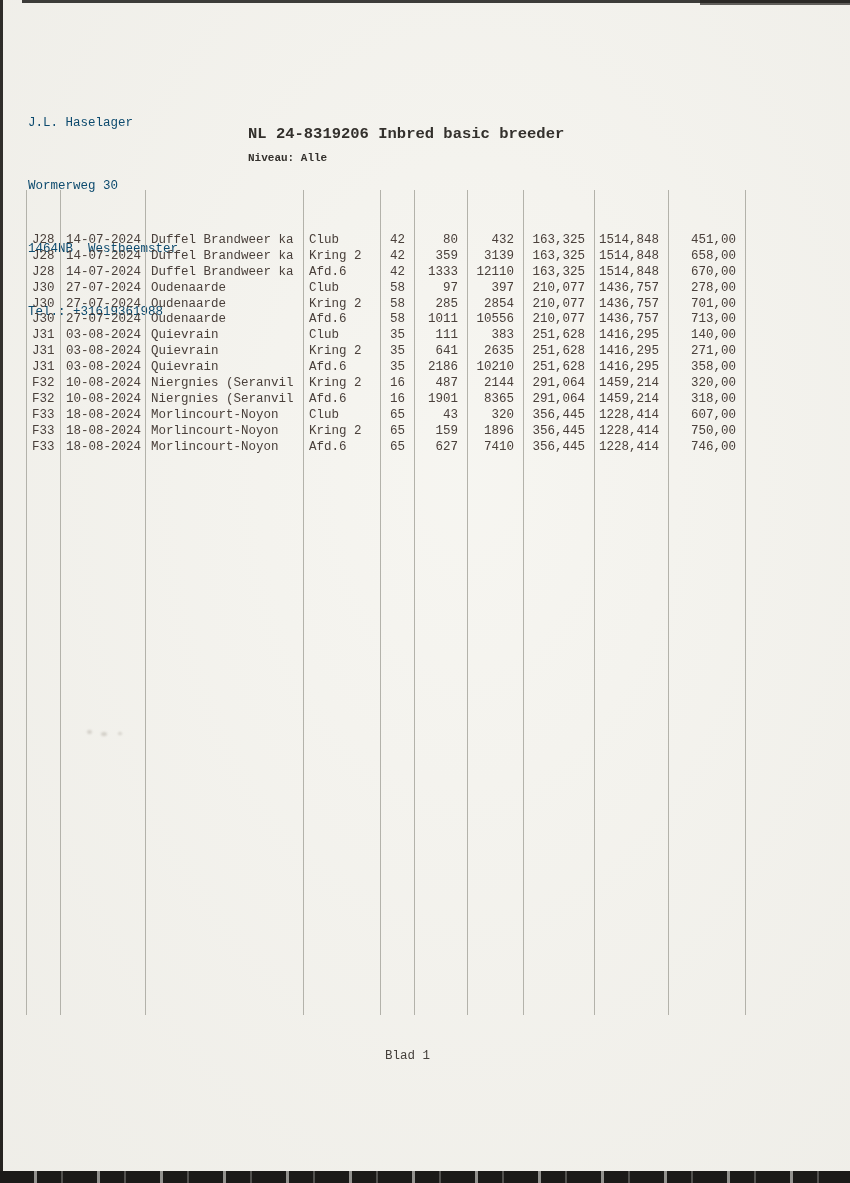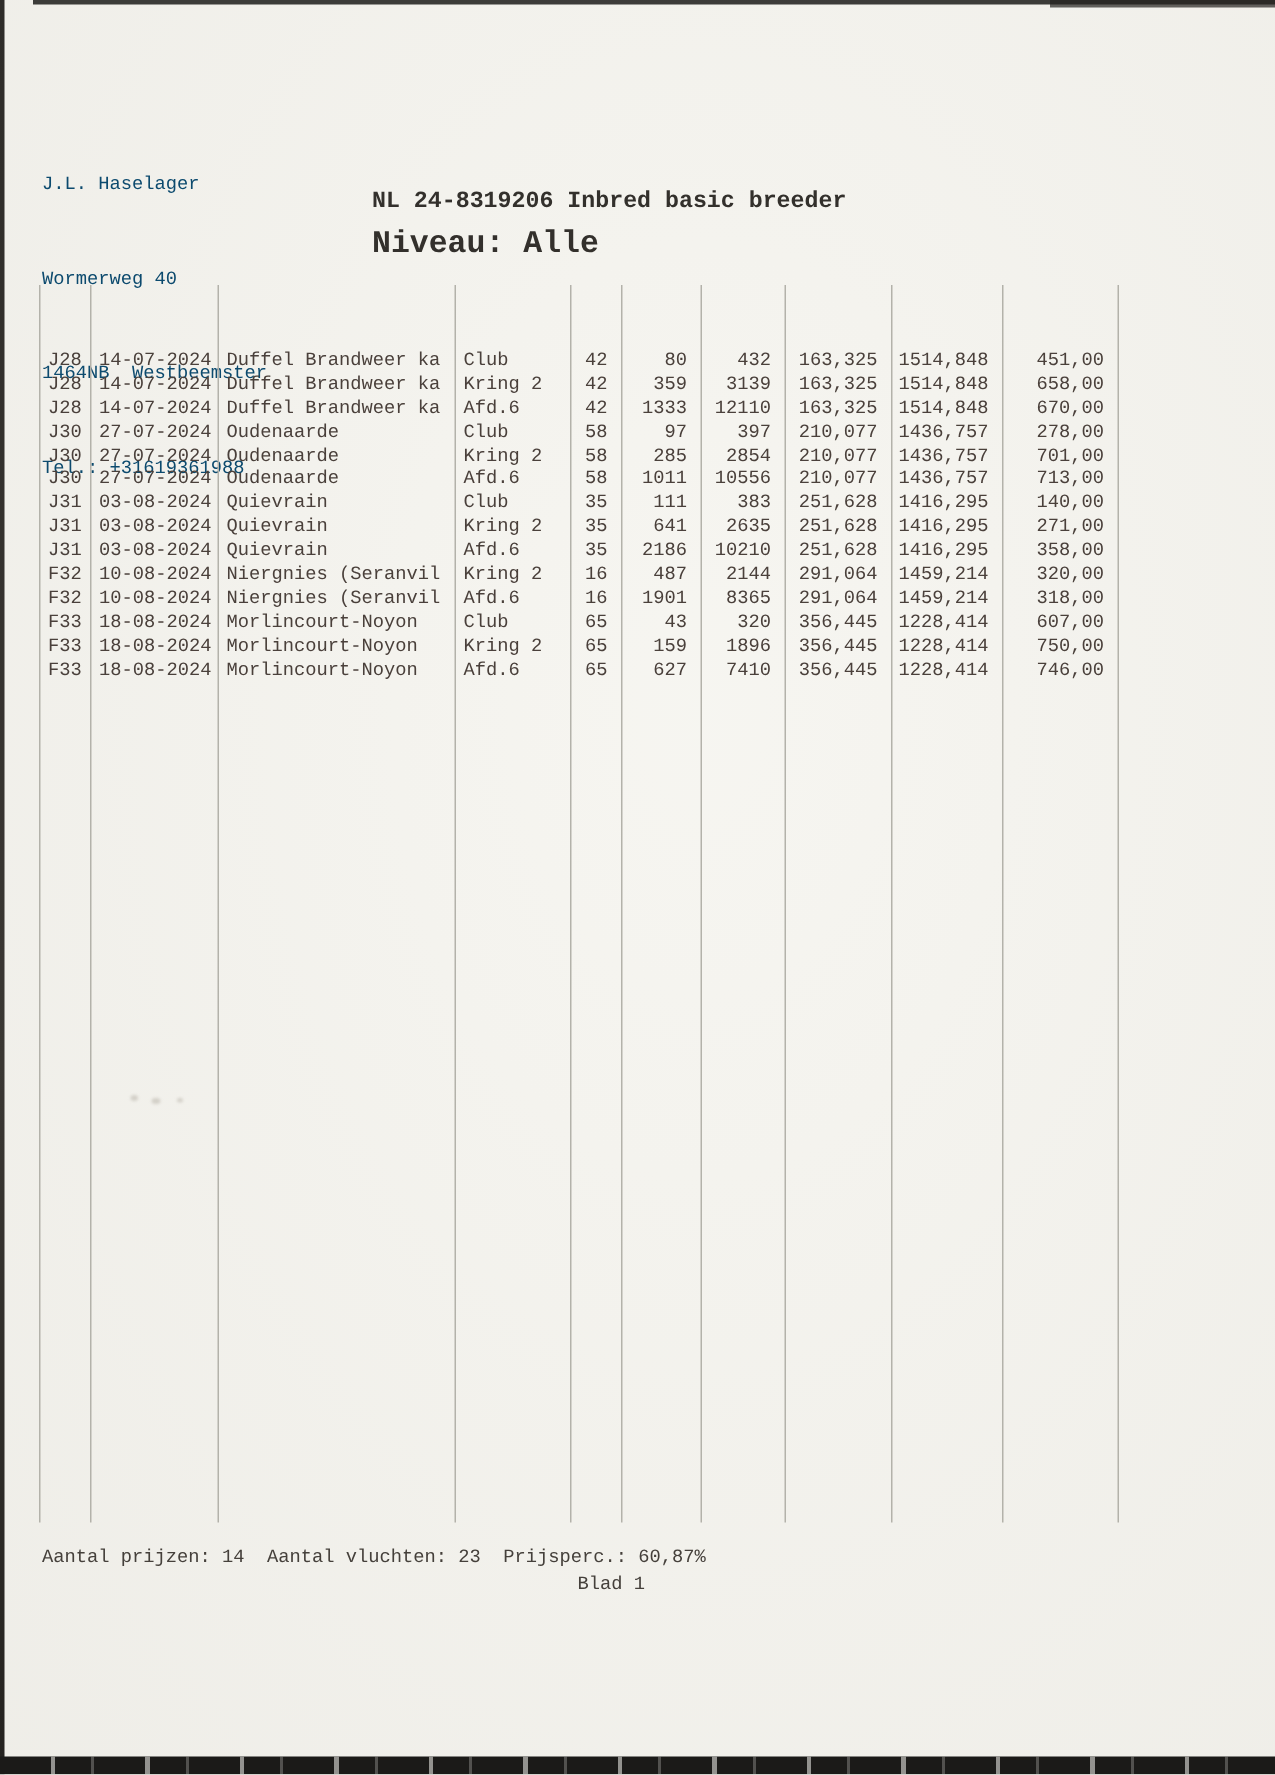--- a/index.html
+++ b/index.html
@@ -19,21 +19,21 @@
         background:repeating-linear-gradient(90deg, rgba(246,245,240,0) 0 34px, rgba(246,245,240,.55) 34px 37px,
         rgba(246,245,240,0) 37px 61px, rgba(246,245,240,.25) 61px 63px);}
   .smudge{position:absolute;border-radius:50%;background:#b9b4aa;filter:blur(1px);opacity:.55;}
 
   
   .sender{position:absolute;left:28px;top:71px;font-size:12.5px;line-height:21px;color:#0c4a6e;white-space:pre;}
   .title{position:absolute;left:410px;top:86px;transform:translateX(-50%);
         font-family:"Liberation Sans","DejaVu Sans",sans-serif;font-weight:bold;font-size:24px;
         letter-spacing:-0.3px;color:#2e2b28;white-space:nowrap;}
   .pigeon{position:absolute;left:248px;top:125px;font-size:15.5px;font-weight:bold;color:#33302c;white-space:pre;}
-  .niveau{position:absolute;left:248px;top:152px;font-size:21px;font-weight:bold;color:#33302c;white-space:pre;text-align:right;}
+  .niveau{position:absolute;left:248px;top:152px;font-size:11px;font-weight:bold;color:#33302c;white-space:pre;text-align:right;}
 
   
   .vline{position:absolute;top:190px;height:825px;width:1px;background:#b3b2aa;}
   .thead{position:absolute;left:26px;top:196px;display:flex;font-size:12.5px;color:#39342f;font-weight:500;}
   .tbody{position:absolute;left:26px;top:233px;font-size:12.5px;color:#4a403b;}
   .trow{display:flex;height:15.9px;line-height:15.9px;}
   .cell{box-sizing:border-box;height:15.9px;line-height:15.9px;overflow:hidden;white-space:pre;flex:none;}
   .hcell{box-sizing:border-box;height:16px;line-height:16px;overflow:hidden;white-space:pre;flex:none;}
   .w0{width:34px}.w1{width:85px}.w2{width:158px}.w3{width:77px}.w4{width:34px}.w5{width:53px}
   .w6{width:56px}.w7{width:71px}.w8{width:74px}.w9{width:77px}.w10{width:100px}
@@ -45,21 +45,21 @@
   .blad{position:absolute;left:385px;top:1049px;font-size:12.5px;color:#45403b;white-space:pre;}
 </style>
 </head>
 <body>
 
 <div class="page">
   <div class="vignette"></div>
 
   <div class="sender">
     <div>J.L. Haselager</div>
-    <div>Wormerweg 40</div>
+    <div>Wormerweg 30</div>
     <div>1464NB  Westbeemster</div>
     <div>Tel.: +31619361988</div>
   </div>
 
   <div class="pigeon">NL 24-8319206 Inbred basic breeder</div>
   <div class="niveau">Niveau: Alle</div>
 
   <div class="vline" style="left:26px"></div>
   <div class="vline" style="left:60px"></div>
   <div class="vline" style="left:145px"></div>
@@ -251,21 +251,20 @@
       <div class="cell w4 num">65</div>
       <div class="cell w5 num">627</div>
       <div class="cell w6 num">7410</div>
       <div class="cell w7 num">356,445</div>
       <div class="cell w8 num">1228,414</div>
       <div class="cell w9 num">746,00</div>
       <div class="cell w10 txt"></div>
     </div>
     </div>
 
-  <div class="summary">Aantal prijzen: 14  Aantal vluchten: 23  Prijsperc.: 60,87%</div>
   <div class="blad">Blad 1</div>
 
   <div class="smudge" style="left:87px;top:730px;width:5px;height:4px;"></div>
   <div class="smudge" style="left:101px;top:732px;width:6px;height:4px;"></div>
   <div class="smudge" style="left:118px;top:732px;width:4px;height:3px;"></div>
 
   <div class="edge-top"></div>
   <div class="edge-top2"></div>
   <div class="edge-left"></div>
   <div class="edge-bottom">

